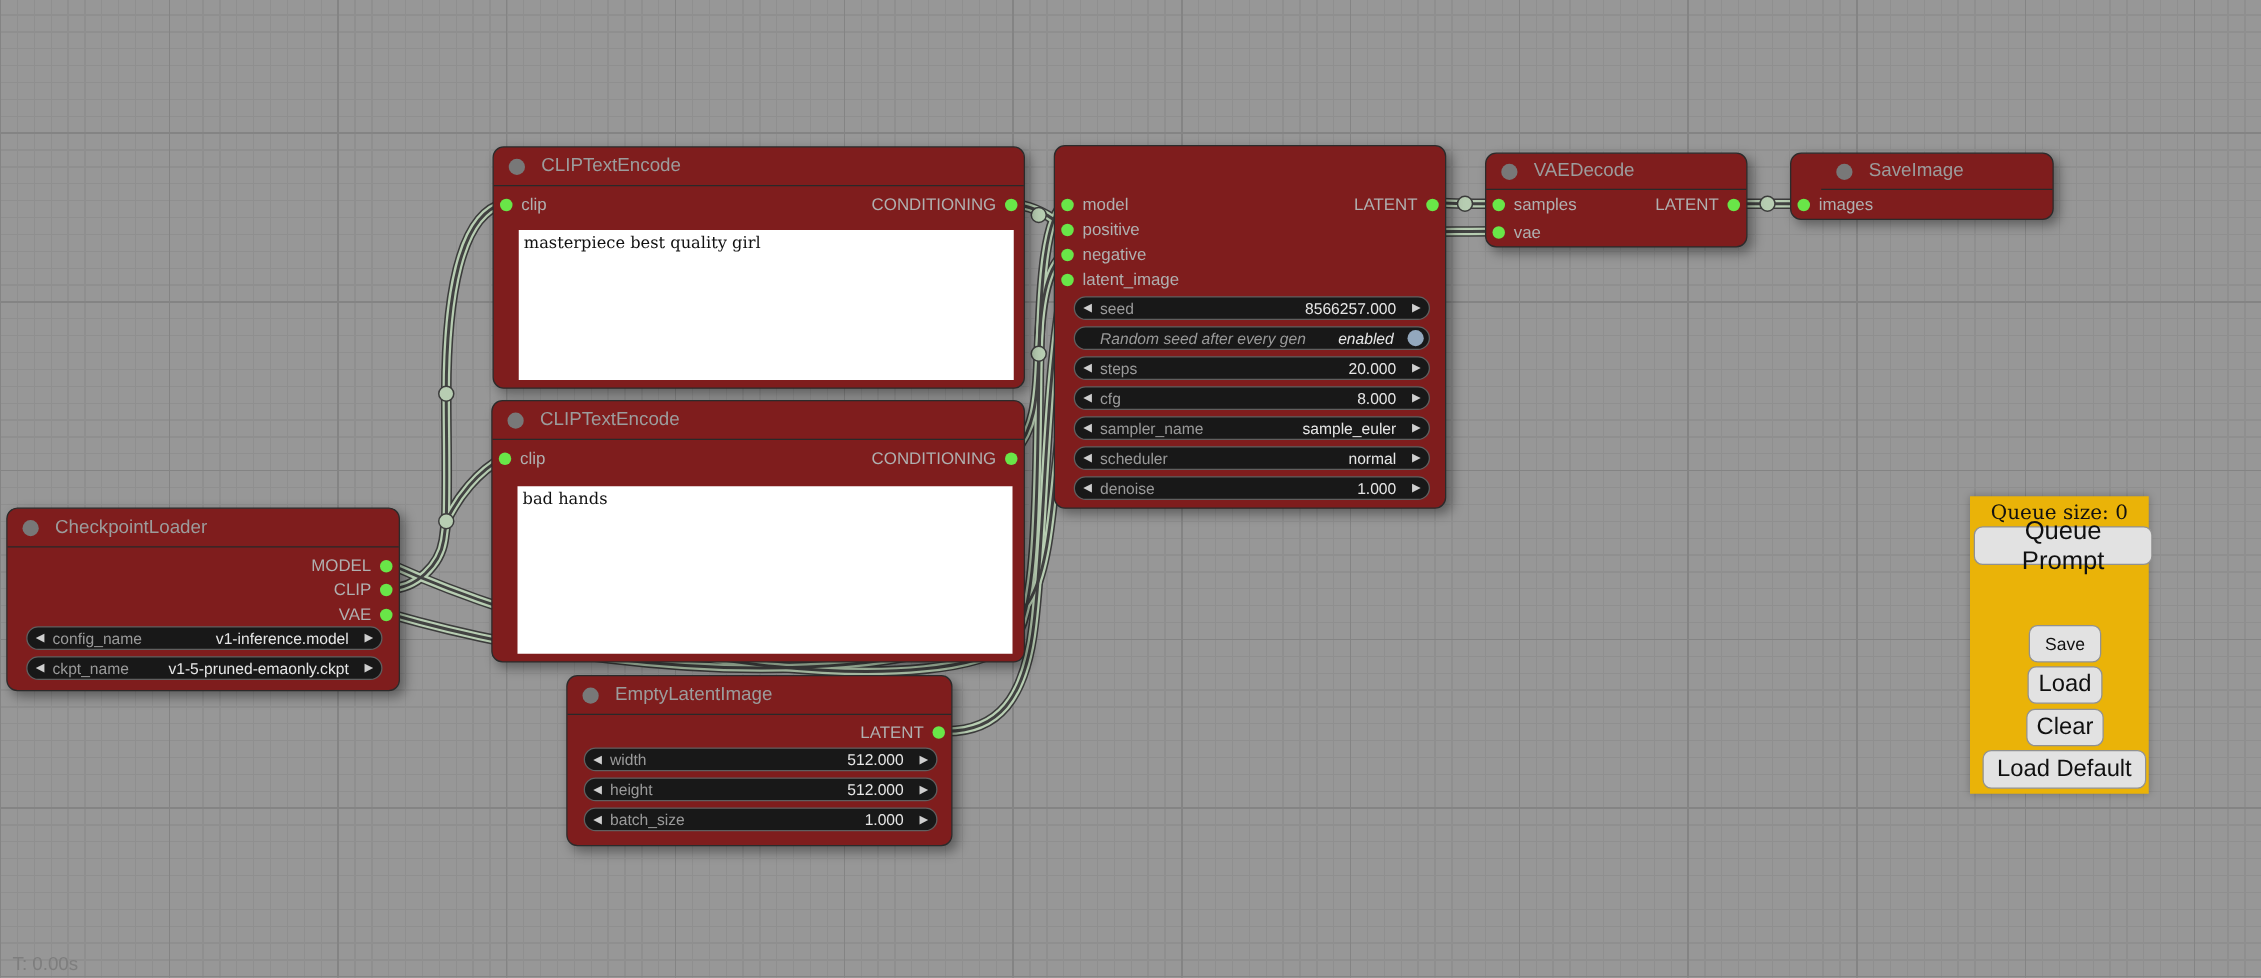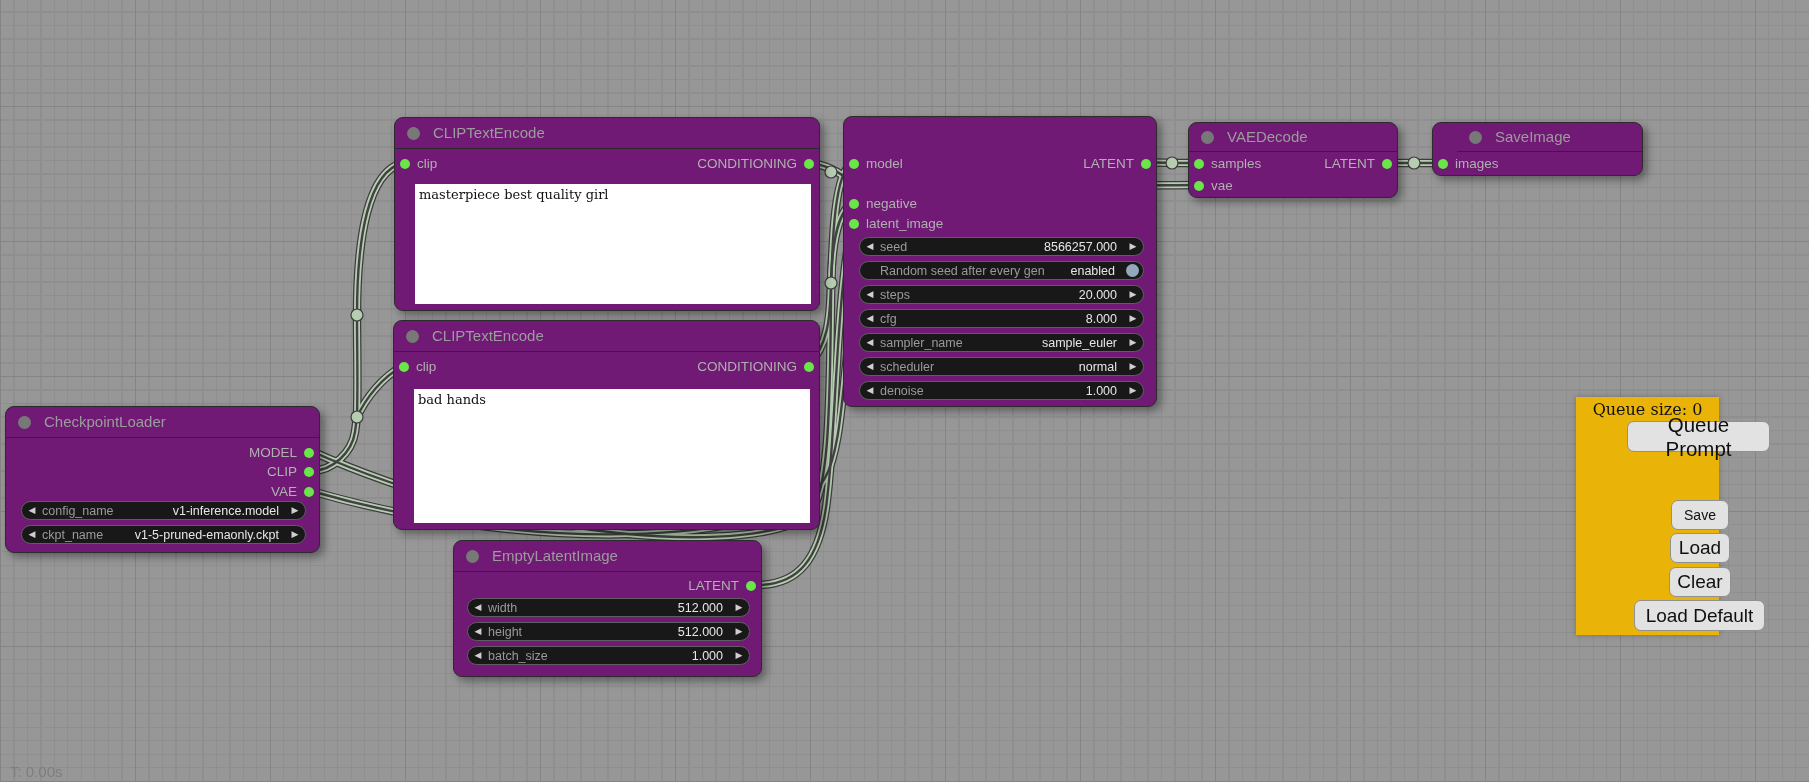--- a/index.html
+++ b/index.html
@@ -14,21 +14,21 @@
       repeating-linear-gradient(0deg,  #8f8f8f 0 1px, transparent 1px 13.5px);
   }
   
   #wires{position:absolute;left:0;top:0;z-index:1;}
   .wire-out{fill:none;stroke:#3c3c3c;stroke-width:8.5;}
   .wire-lit{fill:none;stroke:#b7cdb2;stroke-width:6;}
   .wire-core{fill:none;stroke:#424242;stroke-width:2.4;}
   .reroute{fill:#b7cdb2;stroke:#3c3c3c;stroke-width:1.2;}
   
   .node{
-    position:absolute;background:#701a75;border:1px solid #2b2b2b;border-radius:9px;
+    position:absolute;background:#7f1d1d;border:1px solid #2b2b2b;border-radius:9px;
     box-shadow:4px 4px 9px rgba(0,0,0,.38);z-index:2;box-sizing:border-box;
   }
   .node-header{
     position:relative;height:30px;line-height:30px;border-bottom:1px solid #292929;
     color:#9c9c9c;font-size:15px;padding-left:38px;white-space:nowrap;overflow:hidden;
   }
   .title-dot{
     position:absolute;left:12px;top:9px;width:13px;height:13px;border-radius:50%;
     background:#787878;
   }
@@ -41,41 +41,41 @@
   .slot-in .slot-label{position:absolute;left:22px;}
   .slot-out .slot-dot{right:5px;}
   .slot-out .slot-label{position:absolute;right:22px;}
   .widget{
     position:absolute;height:19px;background:#181818;border:1px solid #5f5f5f;border-radius:11px;
     display:flex;align-items:center;font-size:12.5px;box-sizing:border-box;color:#9a9a9a;
   }
   .widget .warrow{width:20px;text-align:center;color:#cfcfcf;font-size:9px;line-height:19px;cursor:pointer;}
   .widget .wlabel{flex:0 0 auto;}
   .widget .wvalue{flex:1 1 auto;text-align:right;color:#e6e6e6;padding-right:6px;}
-  .widget.toggle-widget{padding-left:20px;padding-right:4px;}
+  .widget.toggle-widget{padding-left:20px;padding-right:4px;font-style:italic;}
   .widget .toggle-circle{
     width:13px;height:13px;border-radius:50%;background:#93a8bd;margin-left:5px;flex:0 0 auto;
   }
   .prompt-box{
     position:absolute;background:#ffffff;border:none;resize:none;outline:none;
     font-family:"DejaVu Serif", serif;font-size:13px;color:#111;padding:3px 4px;box-sizing:border-box;
   }
   
   #menu{
     position:absolute;left:1576px;top:397px;width:143px;height:238px;background:#eab308;
     z-index:3;box-shadow:0 0 6px rgba(0,0,0,.25);
   }
   #queue-size{
     position:absolute;top:3px;left:0;right:0;text-align:center;
     font-family:"DejaVu Serif", serif;font-size:16px;color:#111;
   }
   .menu-btn{
     position:absolute;background:#e2e2e2;border:1px solid #919191;border-radius:7px;
     color:#101010;font-family:"Liberation Sans", sans-serif;cursor:pointer;
-    display:flex;align-items:center;justify-content:center;box-sizing:border-box;margin-left:48px;
+    display:flex;align-items:center;justify-content:center;box-sizing:border-box;
   }
   #btn-queue-prompt{left:3px;top:24px;width:143px;height:31px;font-size:20.5px;}
   #btn-save {left:47px;top:103px;width:58px;height:30px;font-size:14px;}
   #btn-load {left:46px;top:136px;width:60px;height:30px;font-size:19px;}
   #btn-clear{left:45px;top:170px;width:62px;height:30px;font-size:19px;}
   #btn-load-default{left:10px;top:203px;width:131px;height:31px;font-size:19px;}
   
   #render-time{
     position:absolute;left:10px;top:763px;font-size:15px;color:#7e7e7e;z-index:0;
   }
@@ -226,20 +226,24 @@
   </div>
 </div>
 
 <div class="node" style="left:843px;top:116px;width:314px;height:291px;">
   <div class="slot-row" style="top:37px;">
     <span class="slot-dot" style="left:5px;"></span>
     <span style="position:absolute;left:22px;">model</span>
     <span style="position:absolute;right:22px;">LATENT</span>
     <span class="slot-dot" style="right:5px;"></span>
   </div>
+  <div class="slot-row slot-in" style="top:57px;">
+    <span class="slot-dot"></span>
+    <span class="slot-label">positive</span>
+  </div>
   <div class="slot-row slot-in" style="top:77px;">
     <span class="slot-dot"></span>
     <span class="slot-label">negative</span>
   </div>
   <div class="slot-row slot-in" style="top:97px;">
     <span class="slot-dot"></span>
     <span class="slot-label">latent_image</span>
   </div>
 
   <div class="widget" style="left:15px;top:120px;width:285px;">

